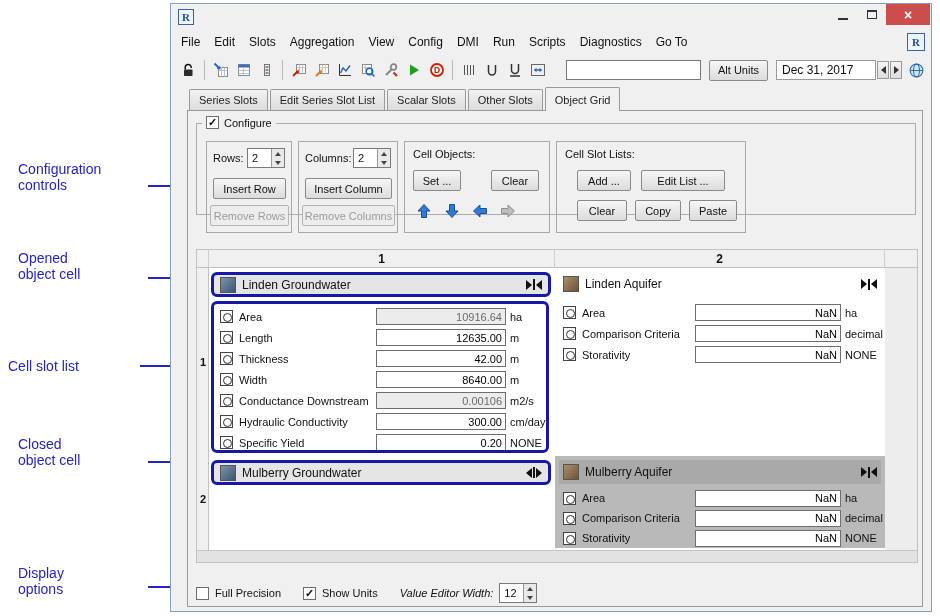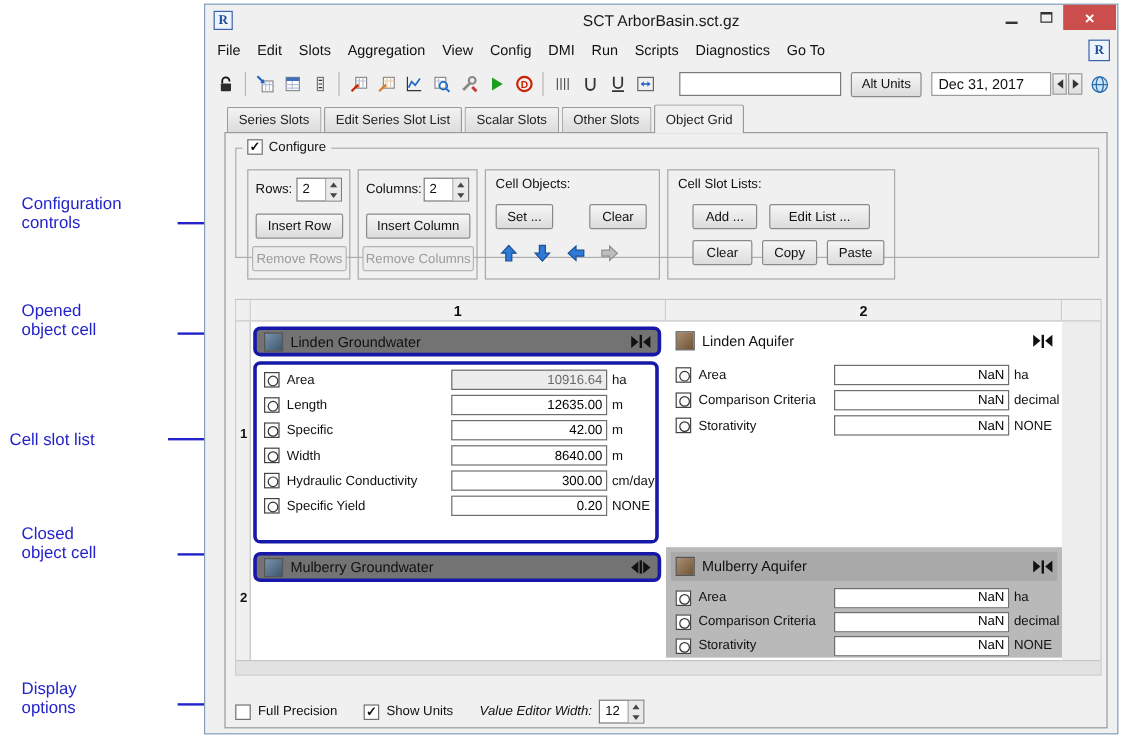--- a/index.html
+++ b/index.html
@@ -91,21 +91,21 @@
   .rowhead-col { position:absolute; left:0; top:0; width:12px; height:100%;
       background:#f0f0f0; border-right:1px solid #c2c2c2; }
   .rowlabel { position:absolute; left:0; width:12px; text-align:center; font-size:11px; font-weight:bold; }
   .bg-c1 { position:absolute; left:12px; top:0; width:346px; height:100%; background:#fff; }
   .bg-c2 { position:absolute; left:358px; top:0; width:330px; height:100%; background:#fff; }
   .bg-fill { position:absolute; left:688px; top:0; right:0; height:100%; background:#ededed; }
   .grid-hstrip { position:absolute; left:0; right:0; bottom:0; height:12px;
       background:#e2e2e2; border-top:1px solid #c6c6c6; }
 
   .obj-header { position:absolute; height:25px; display:flex; align-items:center; gap:6px;
-      background:#737373; border:3px solid #1717a8; border-radius:6px; padding:0 6px; font-size:12px; }
+      background:#e5e5e5; border:3px solid #1717a8; border-radius:6px; padding:0 6px; font-size:12px; }
   .objicon { width:16px; height:16px; border:1px solid #555; flex:none; }
   .objicon.gw { background:linear-gradient(135deg,#7d93ad,#3c556f); }
   .objicon.aq { background:linear-gradient(135deg,#a98f6f,#6f5335); }
   .collapse { display:flex; align-items:center; gap:1px; margin-left:auto; }
   .tri-r { width:0; height:0; border-top:5px solid transparent; border-bottom:5px solid transparent; border-left:6px solid #111; }
   .tri-l { width:0; height:0; border-top:5px solid transparent; border-bottom:5px solid transparent; border-right:6px solid #111; }
   .cbar { width:2px; height:11px; background:#111; }
 
   .slotlist { position:absolute; left:14px; top:33px; width:338px; height:152px;
       background:#fff; border:3px solid #1717a8; border-radius:6px; padding-top:2px; overflow:hidden; }
@@ -170,21 +170,20 @@
     <div>options</div>
   </div>
   <div class="ann-arrow" style="left:148px; top:586px; width:36px;"></div>
 
   <div class="window">
 
     <div class="titlebar">
       <span class="logo">
           <b>R</b>
         </span>
-      <span class="title">SCT ArborBasin.sct.gz</span>
       <span class="capbtns">
         <span class="capbtn">
             <span class="glyph-min"></span>
           </span>
         <span class="capbtn">
             <span class="glyph-max"></span>
           </span>
         <span class="capbtn close">×</span>
       </span>
     </div>
@@ -439,29 +438,35 @@
               <span class="slot-unit">ha</span>
             </div>
             <div class="slot-row">
               <span class="slot-icon"></span>
               <span class="slot-name">Length</span>
               <input class="slot-val" value="12635.00" style="">
               <span class="slot-unit">m</span>
             </div>
             <div class="slot-row">
               <span class="slot-icon"></span>
-              <span class="slot-name">Specific</span>
+              <span class="slot-name">Thickness</span>
               <input class="slot-val" value="42.00" style="">
               <span class="slot-unit">m</span>
             </div>
             <div class="slot-row">
               <span class="slot-icon"></span>
               <span class="slot-name">Width</span>
               <input class="slot-val" value="8640.00" style="">
               <span class="slot-unit">m</span>
+            </div>
+            <div class="slot-row">
+              <span class="slot-icon"></span>
+              <span class="slot-name">Conductance Downstream</span>
+              <input class="slot-val ro" value="0.00106" style="">
+              <span class="slot-unit">m2/s</span>
             </div>
             <div class="slot-row">
               <span class="slot-icon"></span>
               <span class="slot-name">Hydraulic Conductivity</span>
               <input class="slot-val" value="300.00" style="">
               <span class="slot-unit">cm/day</span>
             </div>
             <div class="slot-row">
               <span class="slot-icon"></span>
               <span class="slot-name">Specific Yield</span>

